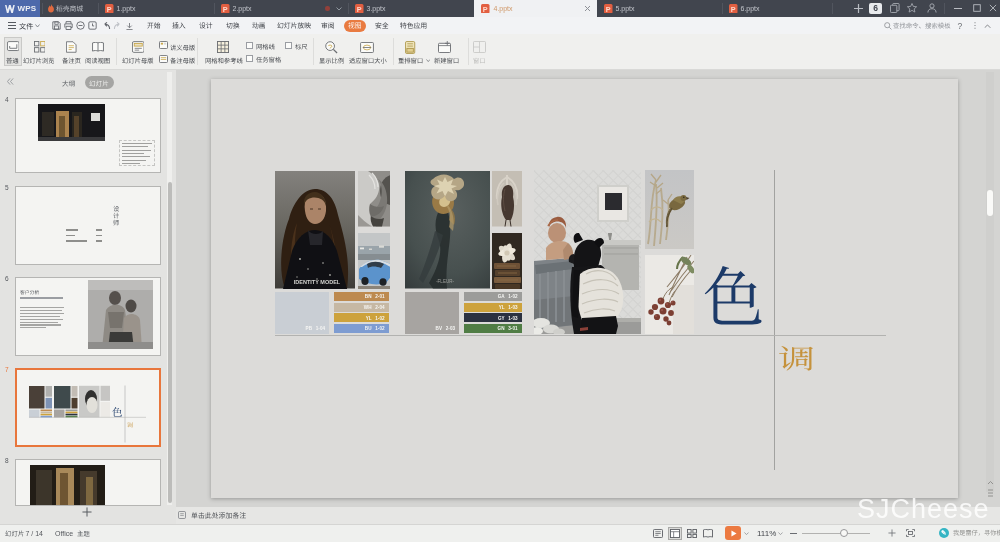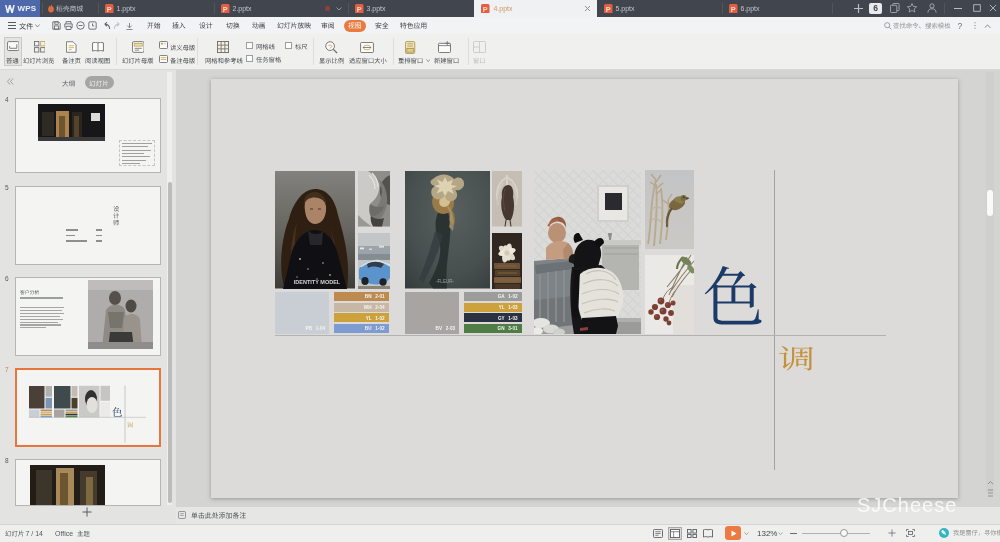--- a/index.html
+++ b/index.html
@@ -654,31 +654,31 @@
 <svg class="abs" style="left:703px;top:528.5px" width="10" height="9" viewBox="0 0 11 10">
     <path d="M5.5 1 C4 0.3 2 0.3 0.5 1 V9 C2 8.3 4 8.3 5.5 9 C7 8.3 9 8.3 10.5 9 V1 C9 0.3 7 0.3 5.5 1" fill="none" stroke="#5b5e63"></path>
   </svg>
 <div class="abs" style="left:724.5px;top:525.5px;width:16px;height:14.5px;border-radius:3px;background:#ec7a41;"></div>
 <svg class="abs" style="left:730.5px;top:529.5px" width="6" height="7" viewBox="0 0 7 8">
     <path d="M0.5 0.5 L6.5 4 L0.5 7.5 Z" fill="#fff"></path>
   </svg>
 <svg class="abs" style="left:743.5px;top:531.5px" width="5" height="3.5" viewBox="0 0 6 4">
     <path d="M0.5 0.5 L3 3 L5.5 0.5" stroke="#7a7d82" fill="none" stroke-width="0.8"></path>
   </svg>
-<div class="abs" style="left:757px;top:528.5px;font-size:8px;color:#45484d;">132%</div>
+<div class="abs" style="left:757px;top:528.5px;font-size:8px;color:#45484d;">111%</div>
 <svg class="abs" style="left:777.5px;top:531.5px" width="5" height="3.5" viewBox="0 0 6 4">
     <path d="M0.5 0.5 L3 3 L5.5 0.5" stroke="#7a7d82" fill="none" stroke-width="0.8"></path>
   </svg>
 <div class="abs" style="left:790px;top:532.5px;width:7px;height:1.3px;background:#6a6d72;"></div>
 <div class="abs" style="left:802px;top:532.8px;width:68px;height:1.3px;background:#b2b2b0;"></div>
 <div class="abs" style="left:839.5px;top:529px;width:8px;height:8px;border-radius:50%;background:#f8f8f6;border:1px solid #98989a;box-sizing:border-box;"></div>
 <svg class="abs" style="left:888px;top:529px" width="8" height="8" viewBox="0 0 9 9">
     <path d="M4.5 0.5 V8.5 M0.5 4.5 H8.5" stroke="#6a6d72" stroke-width="0.9"></path>
   </svg>
 <svg class="abs" style="left:906px;top:529px" width="9" height="8" viewBox="0 0 10 9">
     <path d="M0.5 2.5 V0.5 H3 M7 0.5 H9.5 V2.5 M9.5 6.5 V8.5 H7 M3 8.5 H0.5 V6.5" fill="none" stroke="#5b5e63" stroke-width="0.9"></path>
     <rect x="2.8" y="2.8" width="4.4" height="3.4" fill="none" stroke="#5b5e63" stroke-width="0.9"></rect>
   </svg>
 <div class="abs" style="left:938.5px;top:527.5px;width:10.5px;height:10.5px;border-radius:50%;background:#35b5c4;"></div>
 <div class="abs" style="left:941px;top:528.5px;color:#fff;font-size:6.5px;font-weight:bold;">✎</div>
 <svg style="position:absolute;left:953px;top:528.0px;" width="57.0" height="8.0" viewBox="0 -7 57 8" preserveAspectRatio="none">
     <path d="M4.4 -4.8C4.7 -4.5 5.1 -4 5.3 -3.7L5.7 -4C5.5 -4.3 5.1 -4.7 4.7 -5ZM5.2 -2.6C4.9 -2.3 4.7 -1.9 4.3 -1.5C4.2 -1.9 4.1 -2.4 4.1 -2.9H5.9V-3.4H4C4 -3.9 4 -4.5 4 -5.2H3.5C3.5 -4.5 3.5 -3.9 3.6 -3.4H2.1V-4.5C2.5 -4.5 2.9 -4.6 3.2 -4.7L2.9 -5.1C2.3 -4.9 1.3 -4.7 0.4 -4.6C0.4 -4.5 0.5 -4.3 0.5 -4.2C0.9 -4.2 1.3 -4.3 1.7 -4.4V-3.4H0.3V-2.9H1.7V-1.8L0.3 -1.6L0.4 -1.1L1.7 -1.4V-0.1C1.7 0 1.6 0 1.5 0C1.4 0 1.1 0 0.7 0C0.7 0.2 0.8 0.4 0.8 0.5C1.3 0.5 1.7 0.5 1.9 0.4C2.1 0.3 2.1 0.2 2.1 -0.1V-1.5L3.3 -1.8L3.2 -2.2L2.1 -1.9V-2.9H3.6C3.7 -2.3 3.8 -1.6 3.9 -1.1C3.5 -0.7 3 -0.4 2.5 -0.1C2.6 -0 2.7 0.1 2.8 0.3C3.3 0 3.7 -0.3 4.1 -0.7C4.4 0.1 4.8 0.5 5.3 0.5C5.7 0.5 5.9 0.2 6 -0.8C5.9 -0.9 5.7 -1 5.6 -1.1C5.6 -0.3 5.5 0 5.3 0C5 0 4.7 -0.4 4.5 -1C4.9 -1.5 5.3 -1.9 5.6 -2.5Z M7.7 -3.8H10.9V-3.3H7.7ZM7.7 -4.6H10.9V-4.1H7.7ZM7.2 -5V-2.9H11.4V-5ZM7.6 -1.9C7.5 -0.9 7.1 -0.2 6.4 0.2C6.5 0.2 6.7 0.4 6.8 0.5C7.2 0.2 7.5 -0.2 7.7 -0.7C8.2 0.2 9 0.4 10.3 0.4H12C12 0.2 12.1 0 12.2 -0.1C11.8 -0.1 10.6 -0.1 10.3 -0.1C10.1 -0.1 9.8 -0.1 9.6 -0.1V-1H11.6V-1.4H9.6V-2.1H12V-2.5H6.6V-2.1H9.1V-0.2C8.6 -0.3 8.2 -0.6 7.9 -1.2C8 -1.4 8.1 -1.6 8.1 -1.8Z M13.6 -3.4V-3.1H14.9V-3.4ZM13.5 -2.7V-2.3H14.9V-2.7ZM16 -2.7V-2.3H17.6V-2.7ZM16 -3.4V-3.1H17.4V-3.4ZM12.9 -4.2V-2.8H13.3V-3.8H15.3V-2.1H15.7V-3.8H17.7V-2.8H18.1V-4.2H15.7V-4.6H17.8V-5H13.2V-4.6H15.3V-4.2ZM15.3 -0.7V-0.1H13.8V-0.7ZM15.7 -0.7H17.1V-0.1H15.7ZM15.3 -1H13.8V-1.6H15.3ZM15.7 -1V-1.6H17.1V-1ZM13.4 -1.9V0.5H13.8V0.3H17.1V0.4H17.6V-1.9Z M20.2 -5.2C19.9 -4.3 19.4 -3.3 18.8 -2.7C18.9 -2.6 19 -2.4 19.1 -2.3C19.2 -2.5 19.4 -2.7 19.6 -2.9V0.5H20V-3.7C20.3 -4.1 20.5 -4.6 20.7 -5.1ZM22.3 -3.4V-2.5H20.5V-2.1H22.3V-0.1C22.3 -0 22.3 0 22.2 0C22.1 0 21.6 0 21.2 0C21.3 0.1 21.3 0.3 21.4 0.5C21.9 0.5 22.3 0.5 22.5 0.4C22.7 0.3 22.8 0.2 22.8 -0.1V-2.1H24.6V-2.5H22.8V-3.2C23.4 -3.6 24 -4.1 24.4 -4.6L24.1 -4.8L24 -4.8H20.9V-4.3H23.6C23.2 -4 22.7 -3.6 22.3 -3.4Z M25.8 0.7C26.4 0.4 26.8 -0.1 26.8 -0.7C26.8 -1.2 26.7 -1.5 26.3 -1.5C26.1 -1.5 25.8 -1.3 25.8 -1C25.8 -0.7 26.1 -0.6 26.3 -0.6L26.4 -0.6C26.4 -0.2 26.1 0.1 25.6 0.3Z M32.6 -1.3C32.9 -1 33.3 -0.6 33.5 -0.3L33.9 -0.5C33.7 -0.8 33.3 -1.2 32.9 -1.5ZM35.1 -2.6V-2H31.4V-1.6H35.1V-0.2C35.1 -0.1 35 -0 34.9 -0C34.8 -0 34.4 -0 34 -0C34 0.1 34.1 0.3 34.1 0.4C34.7 0.4 35 0.4 35.3 0.3C35.5 0.3 35.5 0.1 35.5 -0.2V-1.6H36.9V-2H35.5V-2.6ZM32.2 -4V-3.6H35.6V-3H32V-2.7H36.1V-4.9H32.1V-4.6H35.6V-4Z M40 -2.6C39.8 -1.8 39.5 -1.1 39.1 -0.6C39.2 -0.5 39.4 -0.4 39.5 -0.3C39.9 -0.9 40.2 -1.6 40.4 -2.5ZM41.9 -2.5C42.2 -1.8 42.6 -0.9 42.6 -0.4L43.1 -0.5C43 -1.1 42.7 -1.9 42.3 -2.6ZM40.1 -5.2C39.9 -4.3 39.5 -3.4 39.1 -2.8C39.2 -2.7 39.4 -2.6 39.4 -2.5C39.7 -2.8 39.9 -3.2 40 -3.6H41V-0.1C41 0 41 0 40.9 0C40.8 0 40.5 0 40.2 0C40.3 0.2 40.4 0.4 40.4 0.5C40.8 0.5 41.1 0.5 41.2 0.4C41.4 0.3 41.5 0.2 41.5 -0.1V-3.6H42.6C42.6 -3.3 42.5 -2.9 42.5 -2.7L42.9 -2.6C43 -3 43.1 -3.5 43.1 -4L42.8 -4L42.7 -4H40.2C40.3 -4.4 40.5 -4.7 40.5 -5.1ZM38.8 -5.2C38.5 -4.2 37.9 -3.3 37.3 -2.7C37.4 -2.6 37.5 -2.4 37.6 -2.3C37.8 -2.5 38 -2.7 38.2 -3V0.5H38.6V-3.7C38.9 -4.1 39.1 -4.6 39.3 -5.1Z M46.3 -2.6H48.5V-2.1H46.3ZM46.3 -3.4H48.5V-2.9H46.3ZM47.9 -5.2V-4.7H47V-5.2H46.5V-4.7H45.6V-4.3H46.5V-3.8H47V-4.3H47.9V-3.8H48.4V-4.3H49.3V-4.7H48.4V-5.2ZM45.9 -3.7V-1.8H47.2C47.1 -1.6 47.1 -1.4 47.1 -1.3H45.5V-0.9H46.9C46.7 -0.4 46.2 -0.1 45.3 0.1C45.4 0.2 45.5 0.4 45.6 0.5C46.7 0.2 47.2 -0.2 47.4 -0.9C47.7 -0.2 48.3 0.3 49.1 0.5C49.2 0.4 49.3 0.2 49.4 0.1C48.7 -0 48.2 -0.4 47.9 -0.9H49.2V-1.3H47.5C47.6 -1.4 47.6 -1.6 47.6 -1.8H48.9V-3.7ZM44.5 -5.2V-4H43.7V-3.6H44.5V-3.6C44.3 -2.7 44 -1.7 43.6 -1.2C43.7 -1.1 43.8 -0.9 43.8 -0.8C44.1 -1.1 44.3 -1.7 44.5 -2.3V0.5H44.9V-2.7C45.1 -2.4 45.3 -2 45.4 -1.8L45.7 -2.1C45.6 -2.3 45.1 -3.1 44.9 -3.3V-3.6H45.6V-4H44.9V-5.2Z M50.8 -5.2V-4H50V-3.6H50.8C50.6 -2.7 50.2 -1.7 49.8 -1.2C49.9 -1.1 50 -0.9 50 -0.8C50.3 -1.2 50.6 -1.9 50.8 -2.6V0.5H51.3V-2.8C51.4 -2.5 51.6 -2.1 51.7 -1.9L52 -2.3C51.9 -2.5 51.4 -3.2 51.3 -3.4V-3.6H52V-4H51.3V-5.2ZM55 -5.1C54.4 -4.8 53.2 -4.7 52.3 -4.6V-3.1C52.3 -2.1 52.2 -0.7 51.5 0.2C51.6 0.3 51.8 0.4 51.9 0.5C52.6 -0.5 52.7 -1.9 52.7 -3H52.9C53.1 -2.2 53.3 -1.5 53.7 -0.9C53.3 -0.4 52.8 -0.1 52.3 0.1C52.4 0.2 52.6 0.4 52.6 0.5C53.1 0.3 53.6 -0.1 54 -0.5C54.3 -0.1 54.8 0.3 55.3 0.5C55.3 0.4 55.5 0.2 55.6 0.1C55.1 -0.1 54.6 -0.4 54.3 -0.9C54.7 -1.5 55.1 -2.3 55.2 -3.3L55 -3.4L54.9 -3.4H52.7V-4.2C53.6 -4.3 54.7 -4.5 55.4 -4.7ZM54.7 -3C54.6 -2.3 54.3 -1.7 54 -1.3C53.7 -1.8 53.5 -2.3 53.3 -3Z" fill="#8e8e8c"></path>
   </svg>
-<div class="abs" style="left:857px;top:494px;font-size:20px;color:rgba(255,255,255,0.82);letter-spacing:1px;z-index:50;">SJCheese</div>
+<div class="abs" style="left:857px;top:494px;font-size:27px;color:rgba(255,255,255,0.82);letter-spacing:1px;z-index:50;">SJCheese</div>
 </body></html>

